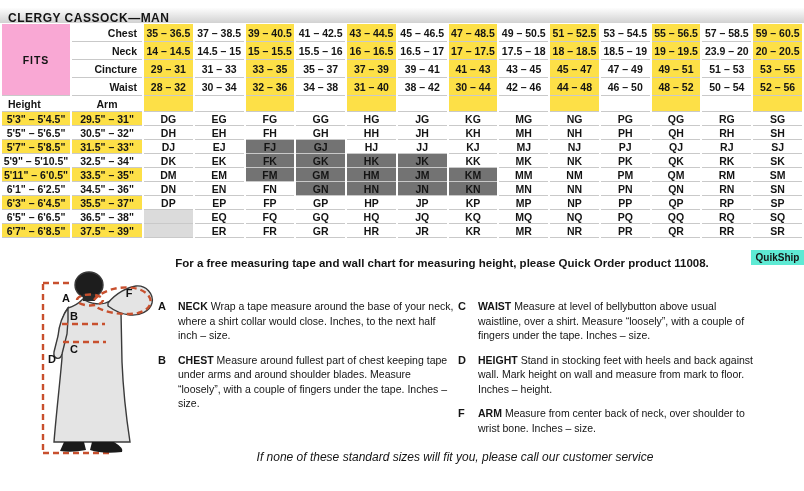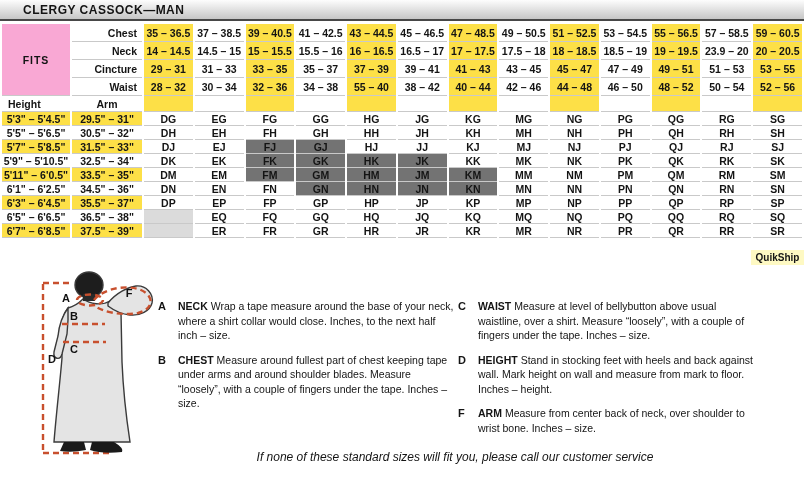--- a/index.html
+++ b/index.html
@@ -3,25 +3,25 @@
 <meta charset="utf-8">
 <style>
   * { margin:0; padding:0; box-sizing:border-box; }
   body { background:#fff; }
   #page {
     position:relative; width:804px; height:491px; background:#fff;
     font-family:"Liberation Sans", sans-serif; color:#141414; overflow:hidden;
   }
   
   #title-bar {
-    position:absolute; top:0; left:0; width:804px; height:21px;
+    position:absolute; top:8px; left:0; width:804px; height:21px;
     background:linear-gradient(#fdfdfd,#c6c6c6);
     border-bottom:2px solid #474747;
     font-size:12px; font-weight:bold; letter-spacing:.5px;
-    line-height:20px; padding-left:23px;
+    line-height:20px; padding-left:8px;
   }
   
   #size-table {
     position:absolute; top:23px; left:0; width:804px;
     border-collapse:collapse; table-layout:fixed;
   }
   #size-table td {
     border-left:2px solid #fff; border-right:2px solid #fff;
     border-top:1px solid #fff; border-bottom:1px solid #c9c9c9;
     text-align:center; vertical-align:middle;
@@ -34,21 +34,21 @@
   td.mlabel { text-align:right !important; padding-right:5px; font-size:11px; background:#fff; }
   td.cream { background:#fde047; }
   td.w { background:#fff; }
   td.hl { background:#737373; }
   td.gray { background:#dbdbdb; border-bottom-color:#c3c3c3; }
   td.hleft { text-align:left !important; padding-left:6px; font-size:11px; background:#fff; }
   td.hmid { font-size:11px; background:#fff; }
   
   #quikship {
     position:absolute; left:751px; top:250px; width:53px; height:15px;
-    background:#fef9c3; font-size:10px; font-weight:bold;
+    background:#5eead4; font-size:10px; font-weight:bold;
     text-align:center; line-height:15px;
   }
   
   #notes {
     position:absolute; left:80px; top:256px; width:724px;
     text-align:center; font-weight:bold; font-size:11.5px; line-height:14px;
   }
   
   .instr-col { position:absolute; top:299px; font-size:10.5px; line-height:14.5px; }
   #instr-left { left:158px; width:296px; }
@@ -139,23 +139,23 @@
           <td class="cream">49 – 51</td>
           <td class="w">51 – 53</td>
           <td class="cream">53 – 55</td>
         </tr>
         <tr class="mrow">
           <td class="mlabel">Waist</td>
           <td class="cream">28 – 32</td>
           <td class="w">30 – 34</td>
           <td class="cream">32 – 36</td>
           <td class="w">34 – 38</td>
-          <td class="cream">55 – 40</td>
+          <td class="cream">31 – 40</td>
           <td class="w">38 – 42</td>
-          <td class="cream">40 – 44</td>
+          <td class="cream">30 – 44</td>
           <td class="w">42 – 46</td>
           <td class="cream">44 – 48</td>
           <td class="w">46 – 50</td>
           <td class="cream">48 – 52</td>
           <td class="w">50 – 54</td>
           <td class="cream">52 – 56</td>
         </tr>
         <tr class="hrow">
           <td class="hleft">Height</td>
           <td class="hmid">Arm</td>
@@ -325,20 +325,21 @@
           <td class="w">QR</td>
           <td class="w">RR</td>
           <td class="w">SR</td>
         </tr>
       </tbody>
   </table>
 
   <div id="quikship">QuikShip</div>
 
   <div id="notes">
+    <p>For a free measuring tape and wall chart for measuring height, please Quick Order product 11008.</p>
   </div>
 
   <svg id="diagram" width="140" height="220" viewBox="0 0 140 220">
 
     <g stroke="#c8502e" stroke-width="2.4" fill="none" stroke-dasharray="6 4">
       <path d="M15,13 L44,13 M15,14 L15,183 M15,183 L82,183"></path>
     </g>
 
     <g stroke="#3a3a3a" stroke-width="1.4">
 

